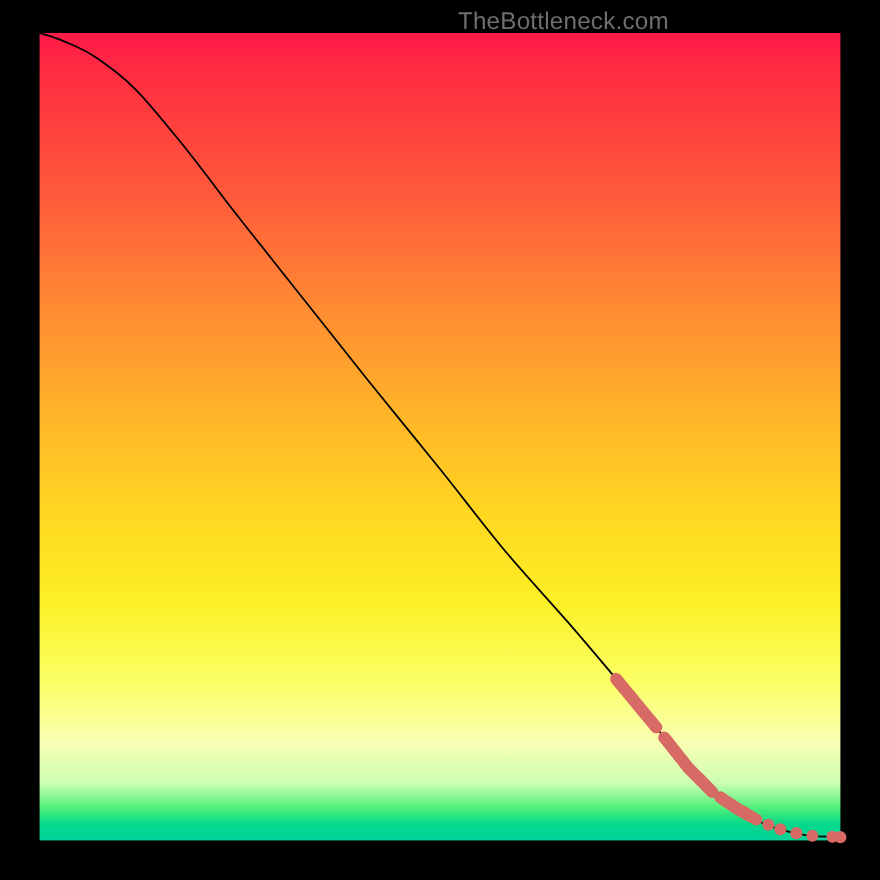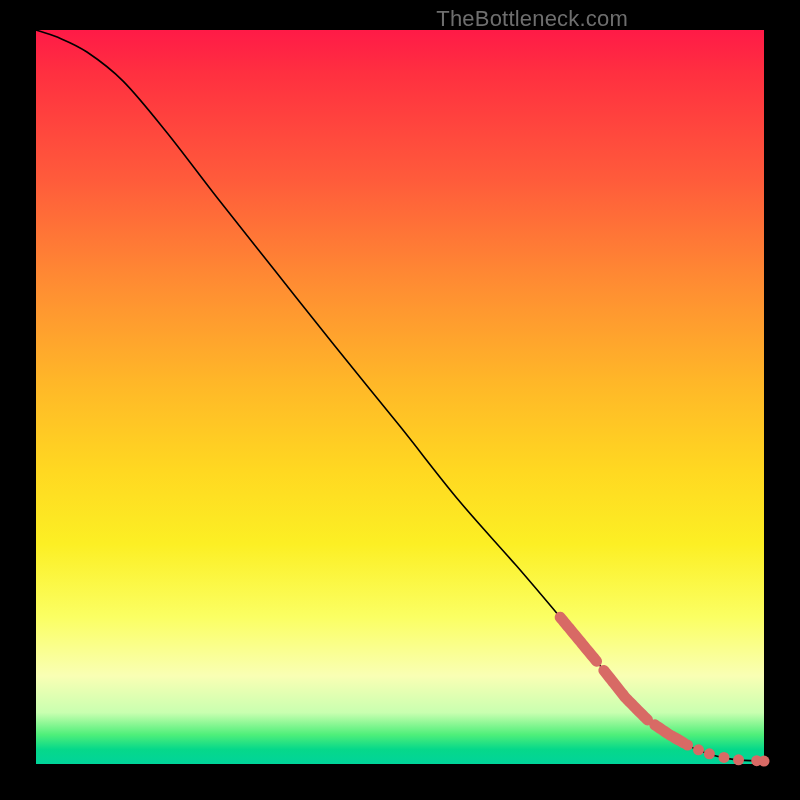--- a/index.html
+++ b/index.html
@@ -11,21 +11,20 @@
     background: #000;
     font-family: Arial, Helvetica, sans-serif;
   }
   .frame {
     position: absolute;
     left: 0;
     top: 0;
     width: 644px;
     height: 800px;
     background: #000;
-    padding-left: 20px;
   }
   .plot-area {
     position: absolute;
     left: 36px;    
     top: 30px;     
     width: 728px;  
     height: 734px; 
     
     background: linear-gradient(
       to bottom,

